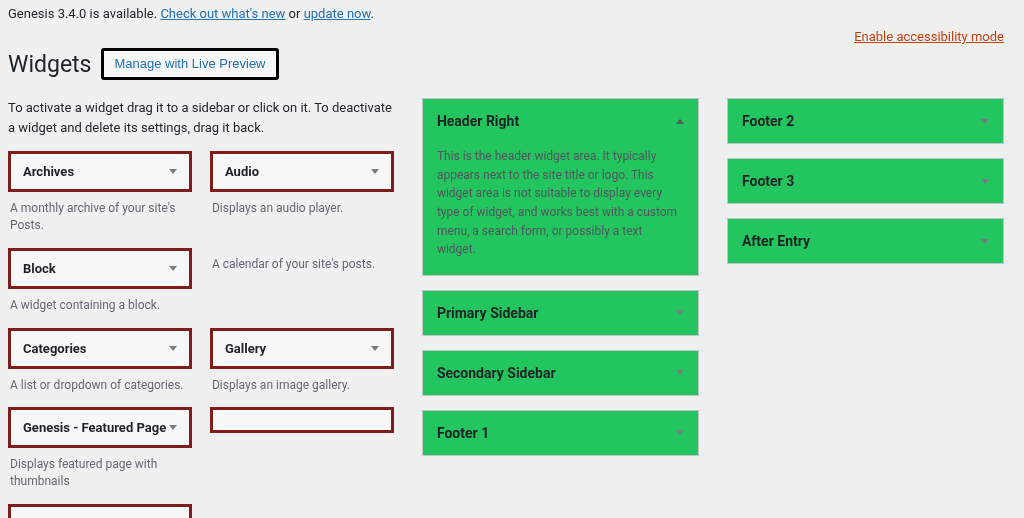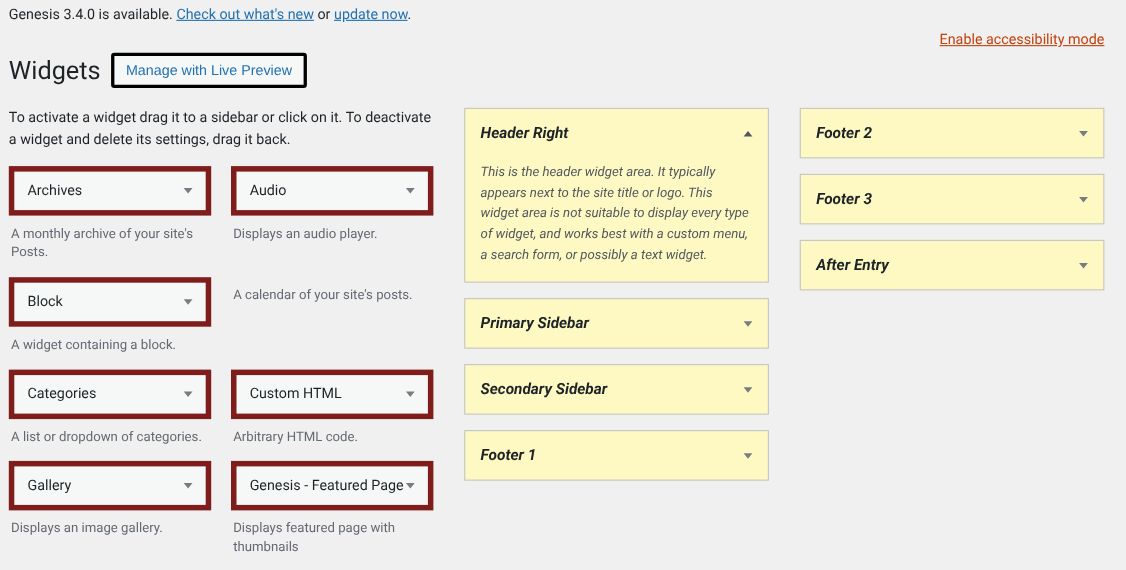--- a/index.html
+++ b/index.html
@@ -67,28 +67,28 @@
       line-height: 1.5;
     }
     .widget-grid {
       display: grid;
       grid-template-columns: 1fr 1fr;
       gap: 8px 18px;
     }
     .widget-cell { display: flex; flex-direction: column; }
     .widget-card {
       background: #f6f7f7;
-      border: 5px solid #7f1d1d;
+      border: 3px solid #7f1d1d;
       padding: 10px 12px;
       display: flex;
       justify-content: space-between;
       align-items: center;
       cursor: move;
       font-size: 13px;
-      font-weight: 400;
+      font-weight: 700;
       color: #1d2327;
     }
     .caret {
       width: 0; height: 0;
       border-left: 4px solid transparent;
       border-right: 4px solid transparent;
       border-top: 5px solid #787c82;
     }
     .caret-up {
       width: 0; height: 0;
@@ -96,24 +96,23 @@
       border-right: 4px solid transparent;
       border-bottom: 5px solid #50575e;
     }
     .widget-desc {
       font-size: 12px;
       color: #646970;
       padding: 8px 2px 6px;
       line-height: 1.4;
     }
     .area-card {
-      background: #fef9c3;
+      background: #22c55e;
       border: 1px solid #c3c4c7;
       margin-bottom: 14px;
-      font-style: italic;
     }
     .area-head {
       display: flex;
       justify-content: space-between;
       align-items: center;
       padding: 14px 14px;
       font-weight: 700;
       font-size: 14px;
       color: #1d2327;
       cursor: pointer;
@@ -172,27 +171,20 @@
         </div>
         <div class="widget-cell">
           <div class="widget-card">
             <span>Categories</span>
             <span class="caret"></span>
           </div>
           <div class="widget-desc">A list or dropdown of categories.</div>
         </div>
         <div class="widget-cell">
           <div class="widget-card">
-            <span>Custom HTML</span>
-            <span class="caret"></span>
-          </div>
-          <div class="widget-desc">Arbitrary HTML code.</div>
-        </div>
-        <div class="widget-cell">
-          <div class="widget-card">
             <span>Gallery</span>
             <span class="caret"></span>
           </div>
           <div class="widget-desc">Displays an image gallery.</div>
         </div>
         <div class="widget-cell">
           <div class="widget-card">
             <span>Genesis - Featured Page</span>
             <span class="caret"></span>
           </div>

